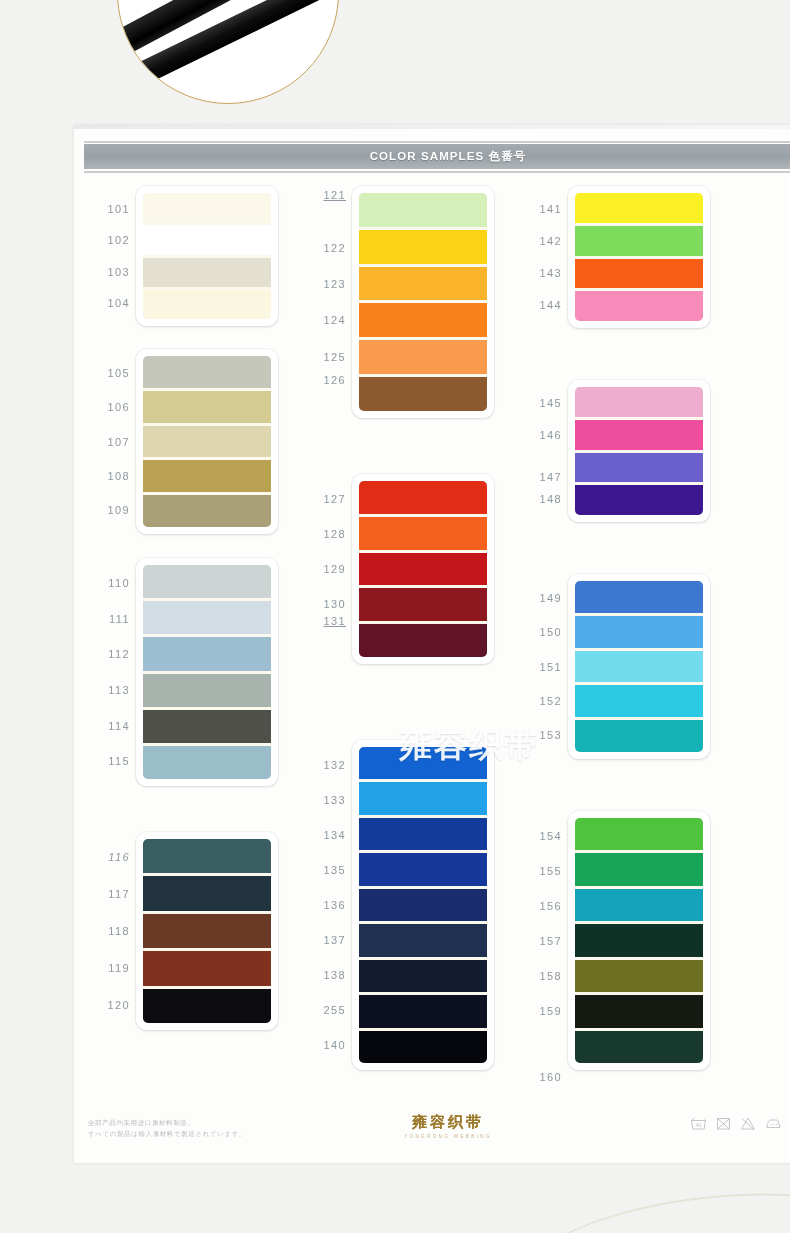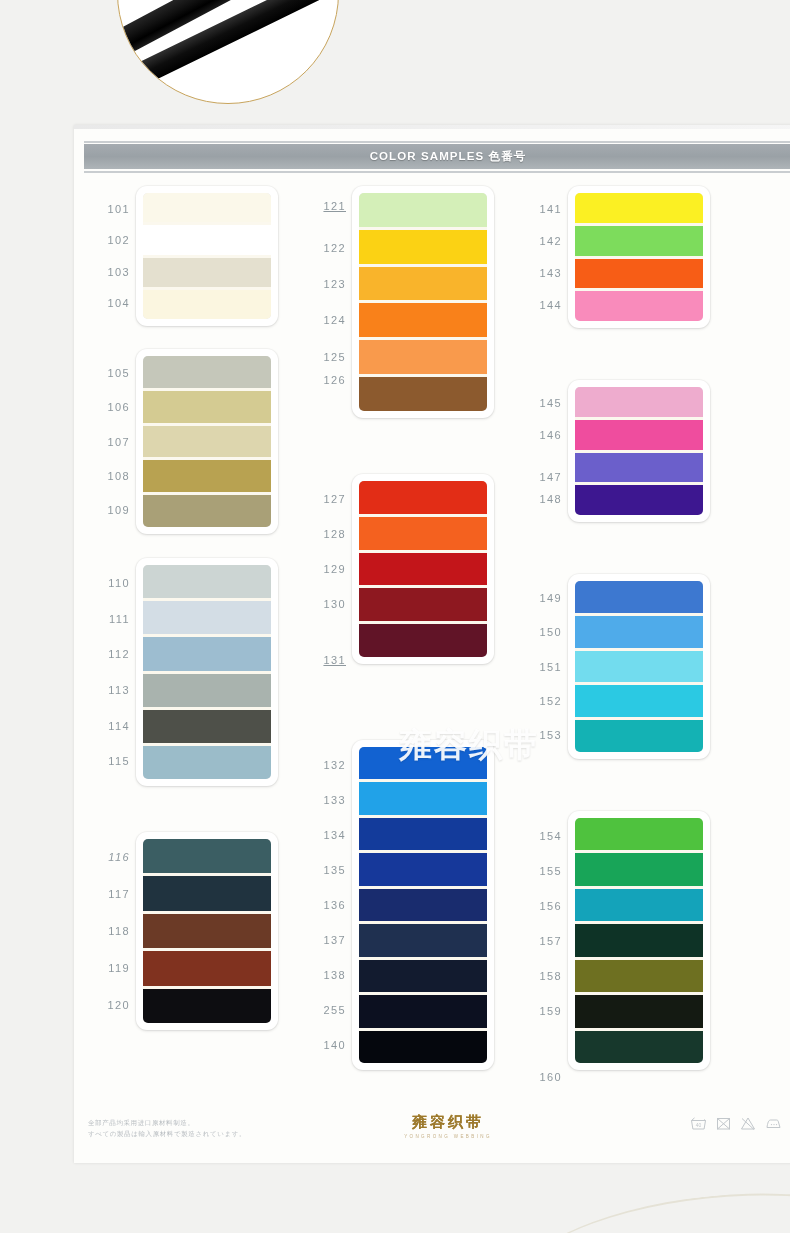--- a/index.html
+++ b/index.html
@@ -304,41 +304,41 @@
           <div class="panel-inner">
             <div class="swatch" title="116" style="background: rgb(59, 94, 99);"></div>
             <div class="swatch" title="117" style="background: rgb(32, 51, 63);"></div>
             <div class="swatch" title="118" style="background: rgb(107, 58, 38);"></div>
             <div class="swatch" title="119" style="background: rgb(128, 50, 31);"></div>
             <div class="swatch" title="120" style="background: rgb(13, 13, 17);"></div>
           </div>
         </div>
       </div>
     <div class="col" id="col-2">
-        <div class="num" style="top: 26px; text-decoration: underline;">121</div>
+        <div class="num" style="top: 15px; text-decoration: underline;">121</div>
         <div class="num" style="top: 67.5px;">122</div>
         <div class="num" style="top: 103.833px;">123</div>
         <div class="num" style="top: 140.167px;">124</div>
         <div class="num" style="top: 176.5px;">125</div>
         <div class="num" style="top: 200px;">126</div>
         <div class="panel" style="top: 6px; height: 232px;">
           <div class="panel-inner">
             <div class="swatch" title="121" style="background: rgb(212, 239, 184);"></div>
             <div class="swatch" title="122" style="background: rgb(251, 210, 20);"></div>
             <div class="swatch" title="123" style="background: rgb(249, 180, 43);"></div>
             <div class="swatch" title="124" style="background: rgb(249, 129, 26);"></div>
             <div class="swatch" title="125" style="background: rgb(249, 154, 76);"></div>
             <div class="swatch" title="126" style="background: rgb(140, 90, 46);"></div>
           </div>
         </div>
         <div class="num" style="top: 318.6px;">127</div>
         <div class="num" style="top: 353.8px;">128</div>
         <div class="num" style="top: 389px;">129</div>
         <div class="num" style="top: 424.2px;">130</div>
-        <div class="num" style="top: 480px; text-decoration: underline;">131</div>
+        <div class="num" style="top: 441px; text-decoration: underline;">131</div>
         <div class="panel" style="top: 294px; height: 190px;">
           <div class="panel-inner">
             <div class="swatch" title="127" style="background: rgb(226, 45, 22);"></div>
             <div class="swatch" title="128" style="background: rgb(244, 97, 31);"></div>
             <div class="swatch" title="129" style="background: rgb(195, 21, 26);"></div>
             <div class="swatch" title="130" style="background: rgb(142, 24, 32);"></div>
             <div class="swatch" title="131" style="background: rgb(97, 20, 39);"></div>
           </div>
         </div>
         <div class="num" style="top: 584.556px;">132</div>

